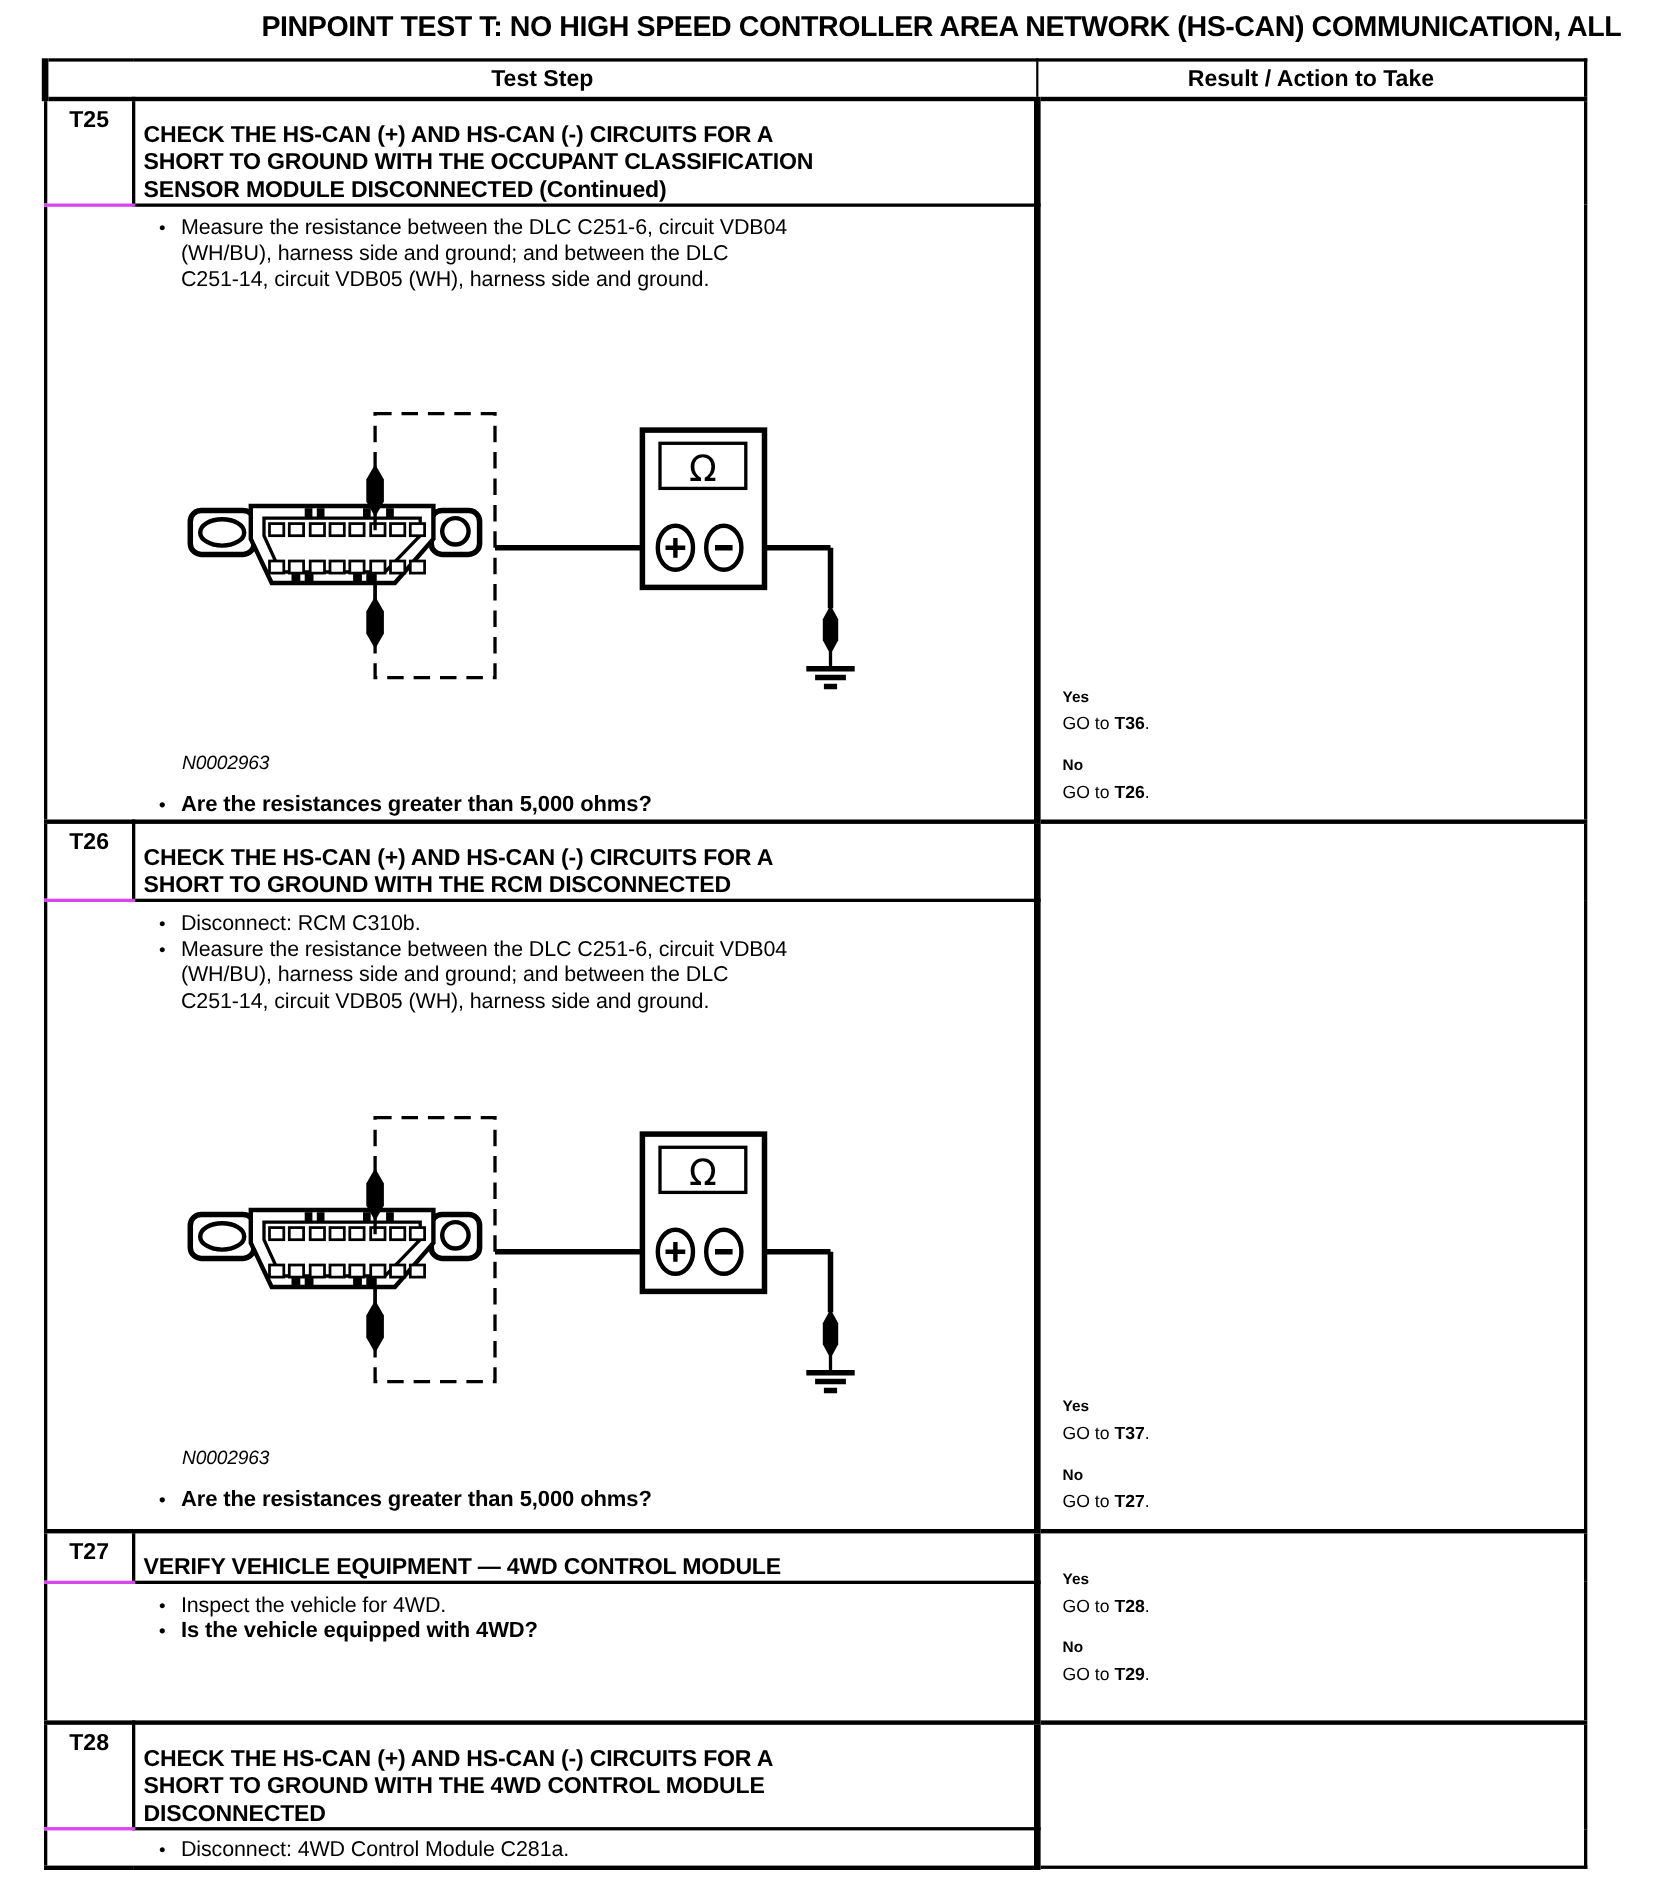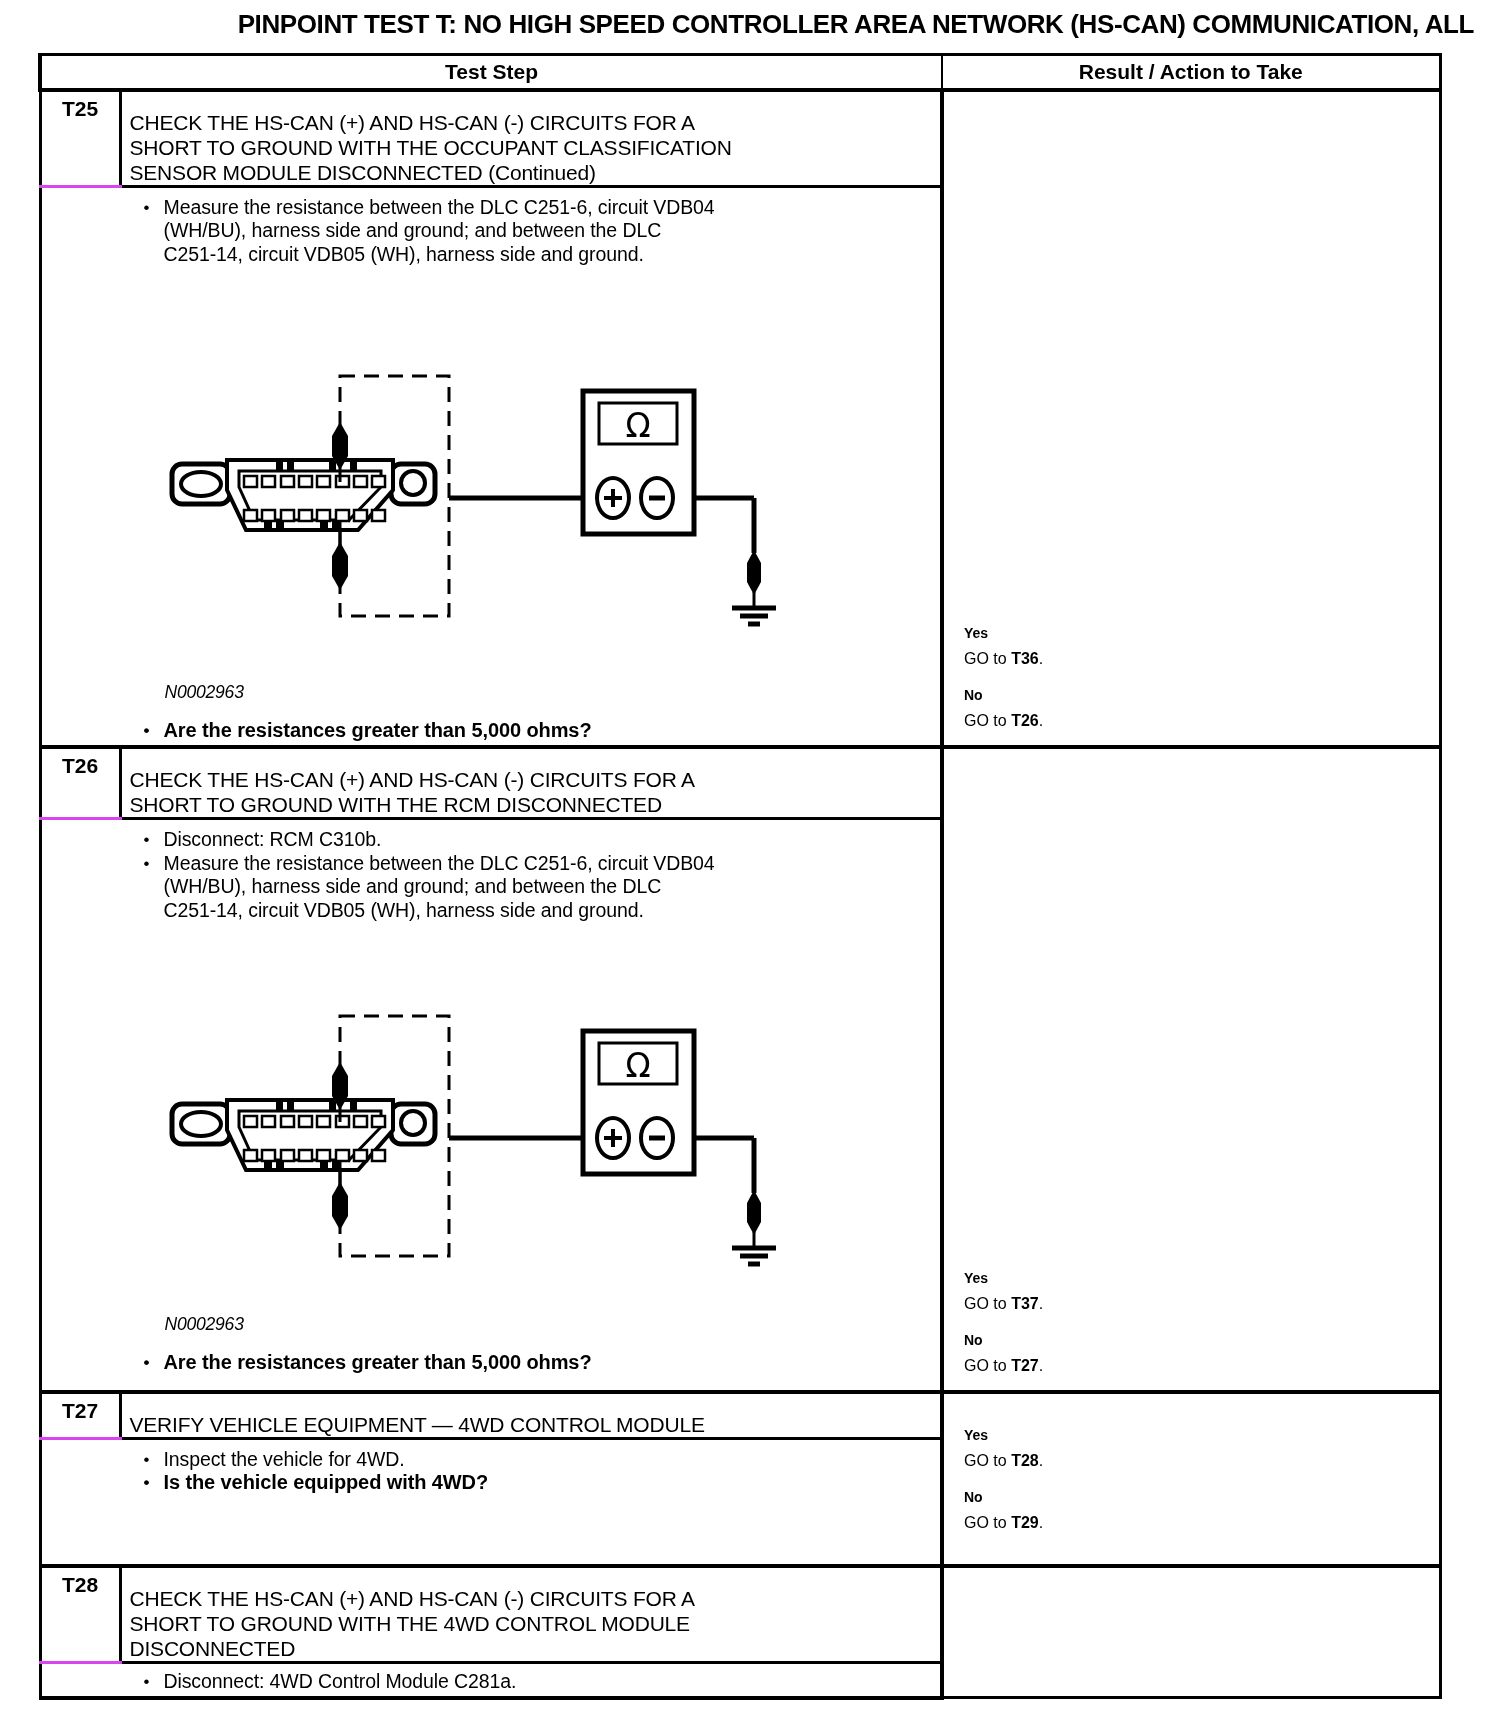--- a/index.html
+++ b/index.html
@@ -25,25 +25,25 @@
 
   tr.hdr td {
     height:35px; font-weight:bold; font-size:21px; text-align:center;
     vertical-align:middle; border-bottom:4px solid #000;
   }
   td.tnum {
     font-weight:bold; font-size:21px; text-align:center; padding-top:5px;
     border-right:3px solid #000; border-bottom:3px solid #d946ef;margin-top:36px;
   }
   td.ttitle {
-    font-weight:normal; font-size:21px; line-height:25px; padding:18px 0 0 8px;
+    font-weight:bold; font-size:21px; line-height:25px; padding:18px 0 0 8px;
     border-bottom:3px solid #000; white-space:pre-line; letter-spacing:-0.2px;
   }
   tr.title-row td { border-top:4px solid #000; }
-  tr.hdr td:first-child, td.res { border-left:4px solid #000000;margin-top:24px; }
+  tr.hdr td:first-child, td.res { border-left:6px solid #000000;margin-top:24px; }
   td.res { border-top:4px solid #000; padding-left:20px; }
 
   td.tbody { border-bottom:4px solid #000; padding-top:8px; }
 
   .step { display:flex; font-size:19.5px; line-height:23.5px; letter-spacing:-0.1px; }
   .step .bullet { width:34px; text-align:center; flex:0 0 34px; font-size:17px; }
   .step .txt { white-space:pre-line; }
   .steps { padding-left:88px; }
   .step.bold { font-weight:bold; font-size:20px; }
 

